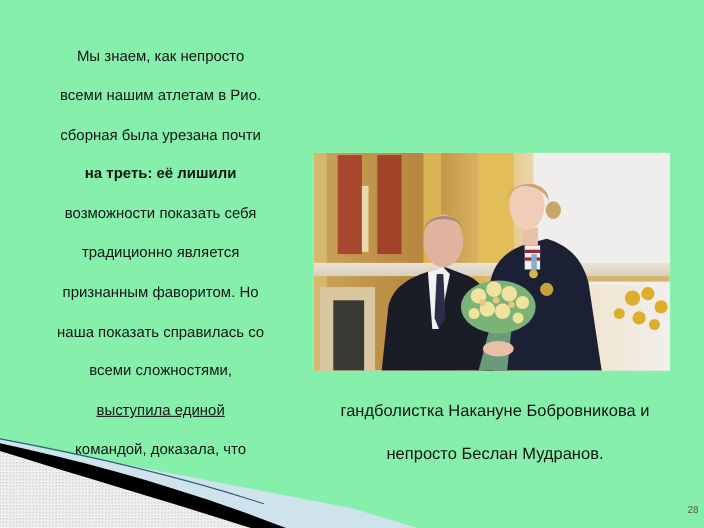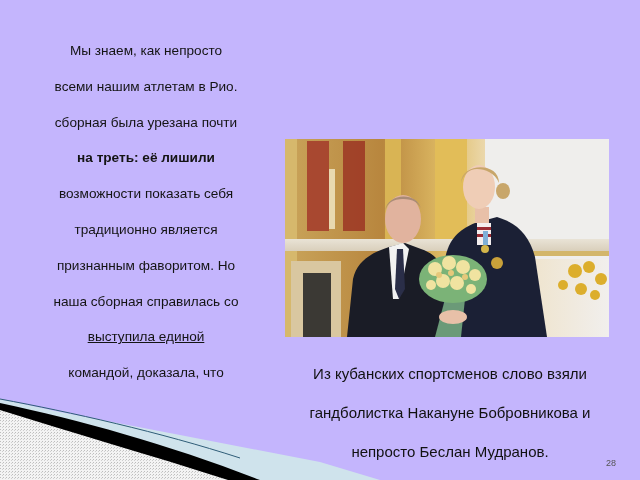--- a/index.html
+++ b/index.html
@@ -12,21 +12,21 @@
       background: #ffffff;
       position: relative;
       overflow: hidden;
       font-family: "Liberation Sans", sans-serif;
       color: #111111;
     }
     .slide {
       position: absolute;
       left: 0; top: 0;
       width: 640px; height: 480px;
-      background: #c4b5fd;
+      background: #86efac;
     }
     .quote-text {
       position: absolute;
       left: 28px;
       top: 24px;
       width: 236px;
       text-align: center;
       font-size: 13.6px;
       line-height: 17.9px;
       color: #141414;
@@ -54,21 +54,21 @@
       white-space: pre-line;
     }
     .deco {
       position: absolute;
       left: 0; top: 0;
       width: 640px; height: 480px;
       pointer-events: none;
     }
     .page-number {
       position: absolute;
-      right: 24px;
+      right: 5px;
       top: 458px;
       font-size: 9px;
       color: #555555;
     }
   </style>
 </head>
 <body>
 
 <div class="slide">
 
@@ -91,21 +91,22 @@
   </svg>
 
   <div class="quote-text">
     <span style="display: block;">Мы знаем, как непросто</span>
     <span style="display: block;">всеми нашим атлетам в Рио.</span>
     <span style="display: block;">сборная была урезана почти</span>
     <span style="display: block; font-weight: bold;">на треть: её лишили</span>
     <span style="display: block;">возможности показать себя</span>
     <span style="display: block;">традиционно является</span>
     <span style="display: block; text-align: center;">признанным фаворитом. Но</span>
-    <span style="display: block;">наша сборная справилась со</span>
+    <span style="display: block;">наша показать справилась со</span>
+    <span style="display: block;">всеми сложностями,</span>
     <span style="display: block; text-decoration: underline;">выступила единой</span>
     <span style="display: block;">командой, доказала, что</span>
     
     
     
     
     
     
     
     
@@ -196,19 +197,18 @@
         <circle cx="166" cy="134" r="3"></circle>
         <circle cx="154" cy="136" r="3"></circle>
         <circle cx="180" cy="138" r="3"></circle>
       </g>
 
       <ellipse cx="168" cy="178" rx="14" ry="7" fill="#e8c0a8"></ellipse>
     </svg>
   </div>
 
   <div class="caption">
-    <span style="display: block;">Из кубанских спортсменов слово взяли</span>
     <span style="display: block;">гандболистка Накануне Бобровникова и</span>
     <span style="display: block;">непросто Беслан Мудранов.</span>
   </div>
 
   <div class="page-number">28</div>
 </div>
 
 </body></html>

